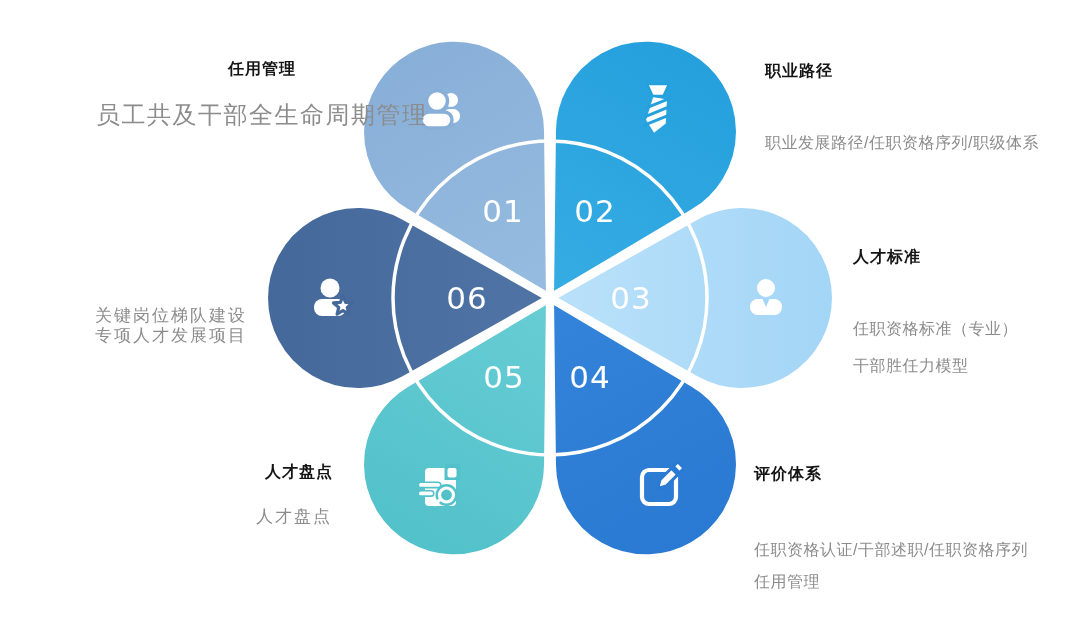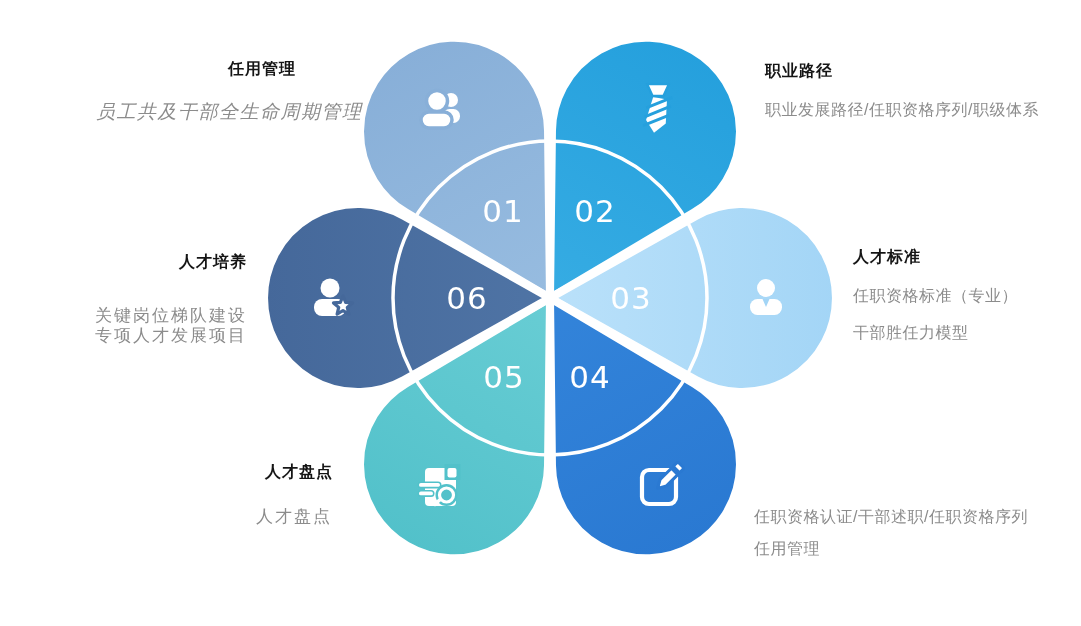--- a/index.html
+++ b/index.html
@@ -4,23 +4,23 @@
 <style>
   html,body{margin:0;padding:0;background:#ffffff;}
   #stage{position:relative;width:1081px;height:626px;background:#ffffff;overflow:hidden;
          font-family:"Liberation Sans","DejaVu Sans",sans-serif;}
   #flower{position:absolute;left:0;top:0;}
   svg text{font-family:"DejaVu Sans","Liberation Sans",sans-serif;}
   .num{fill:#ffffff;font-size:31px;letter-spacing:1px;}
   .line{position:absolute;white-space:nowrap;line-height:1.15;}
   .title{font-size:16px;font-weight:700;color:#151515;letter-spacing:1px;}
   .desc{color:#8C8C8C;font-weight:400;}
-  .desc-lg{font-size:19px;letter-spacing:1.5px;font-style:italic;}
+  .desc-lg{font-size:24px;letter-spacing:1.5px;}
   .desc-md{font-size:17px;letter-spacing:2px;}
-  .desc-sm{font-size:16px;letter-spacing:0.5px;}
+  .desc-sm{font-size:16px;letter-spacing:0.5px;margin-top:33px;}
   .right-al{text-align:right;}
 </style>
 </head>
 <body>
 
 <div id="stage">
 
   <svg id="flower" width="1081" height="626" viewBox="0 0 1081 626">
     <defs>
       <linearGradient id="grad1" x1="0" y1="0" x2="0" y2="1">
@@ -121,23 +121,23 @@
   <div class="line title" style="left:228px;top:60px;">任用管理</div>
   <div class="line desc desc-lg" style="left:96px;top:101px;">员工共及干部全生命周期管理</div>
 
   <div class="line title" style="left:765px;top:62px;text-align:center;">职业路径</div>
   <div class="line desc desc-sm" style="left:765px;top:101px;">职业发展路径/任职资格序列/职级体系</div>
 
   <div class="line desc desc-sm" style="left:853px;top:287px;">任职资格标准（专业）</div>
   <div class="line title" style="left:853px;top:248px;">人才标准</div>
   <div class="line desc desc-sm" style="left:853px;top:324px;">干部胜任力模型</div>
 
+  <div class="line title" style="left:754px;top:465px;">评价体系</div>
   <div class="line desc desc-sm" style="left:754px;top:508px;">任职资格认证/干部述职/任职资格序列</div>
   <div class="line desc desc-sm" style="left:754px;top:540px;">任用管理</div>
 
   <div class="line title right-al" style="right:748px;top:463px;">人才盘点</div>
   <div class="line desc desc-md right-al" style="right:749px;top:507px;">人才盘点</div>
 
-  <div class="line title right-al" style="right:834px;top:253px;">人才培养</div>
   <div class="line desc desc-md right-al" style="right:834px;top:306px;">关键岗位梯队建设</div>
   <div class="line desc desc-md right-al" style="right:834px;top:326px;text-align:center;">专项人才发展项目</div>
 
 </div>
 
 </body></html>

